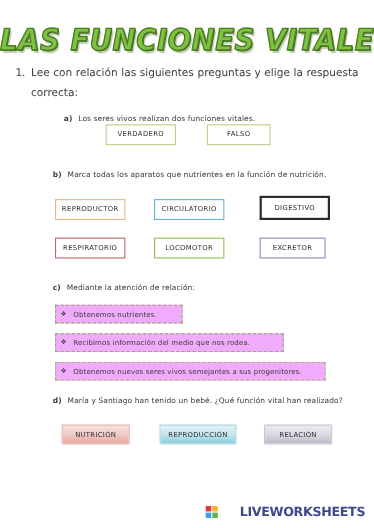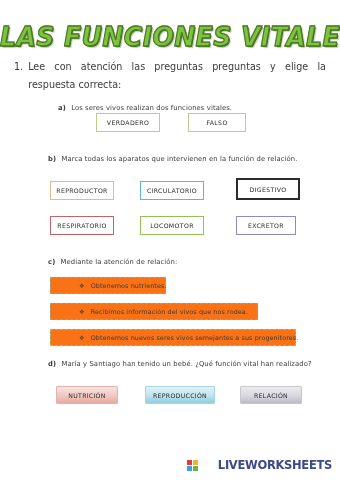--- a/index.html
+++ b/index.html
@@ -129,25 +129,25 @@
   }
   #chip-excretor {
     left: 236px; top: 216px; width: 60px; height: 19px;
     border: 1.6px solid #8c8cc0;
   }
 
   
   .dashed-box {
     position: absolute;
     box-sizing: border-box;
-    background: #f97316;
+    background: #f0abfc;
     border: 1px dashed #9a9a7a;
     display: flex;
     align-items: center;
-    padding-left: 28px;
+    padding-left: 4px;
     font-family: "DejaVu Sans", sans-serif;
     font-size: 6.4px;
     color: #3b3b3b;
     letter-spacing: 0.1px;
     white-space: nowrap;
     cursor: pointer;
   }
   .dashed-box .bullet {
     margin-right: 6px;
     font-size: 6.2px;
@@ -216,38 +216,38 @@
 </style>
 </head>
 <body>
 
 <div class="title-wrap">
   <span class="title">LAS FUNCIONES VITALES</span>
 </div>
 
 <div class="instruction">
   <span class="num">1.</span>
-  <span class="txt">Lee con atención las preguntas preguntas y elige la respuesta correcta:</span>
+  <span class="txt">Lee con relación las siguientes preguntas y elige la respuesta correcta:</span>
 </div>
 
 <div class="sub-q" id="q-a">
   <span class="letter">a)</span>
   <span>Los seres vivos realizan dos funciones vitales.</span>
 </div>
 
 <div class="chip" id="chip-verdadero">
   <span>VERDADERO</span>
 </div>
 <div class="chip" id="chip-falso">
   <span>FALSO</span>
 </div>
 
 <div class="sub-q" id="q-b">
   <span class="letter">b)</span>
-  <span>Marca todas los aparatos que intervienen en la función de relación.</span>
+  <span>Marca todas los aparatos que nutrientes en la función de nutrición.</span>
 </div>
 
 <div class="chip" id="chip-reproductor">
   <span>REPRODUCTOR</span>
 </div>
 <div class="chip" id="chip-circulatorio">
   <span>CIRCULATORIO</span>
 </div>
 <div class="chip" id="chip-digestivo">
   <span>DIGESTIVO</span>
@@ -266,21 +266,21 @@
   <span class="letter">c)</span>
   <span>Mediante la atención de relación:</span>
 </div>
 
 <div class="dashed-box" id="stmt-1">
   <span class="bullet">❖</span>
   <span>Obtenemos nutrientes.</span>
 </div>
 <div class="dashed-box" id="stmt-2">
   <span class="bullet">❖</span>
-  <span>Recibimos información del vivos que nos rodea.</span>
+  <span>Recibimos información del medio que nos rodea.</span>
 </div>
 <div class="dashed-box" id="stmt-3">
   <span class="bullet">❖</span>
   <span>Obtenemos nuevos seres vivos semejantes a sus progenitores.</span>
 </div>
 
 <div class="sub-q" id="q-d">
   <span class="letter">d)</span>
   <span>María y Santiago han tenido un bebé. ¿Qué función vital han realizado?</span>
 </div>

